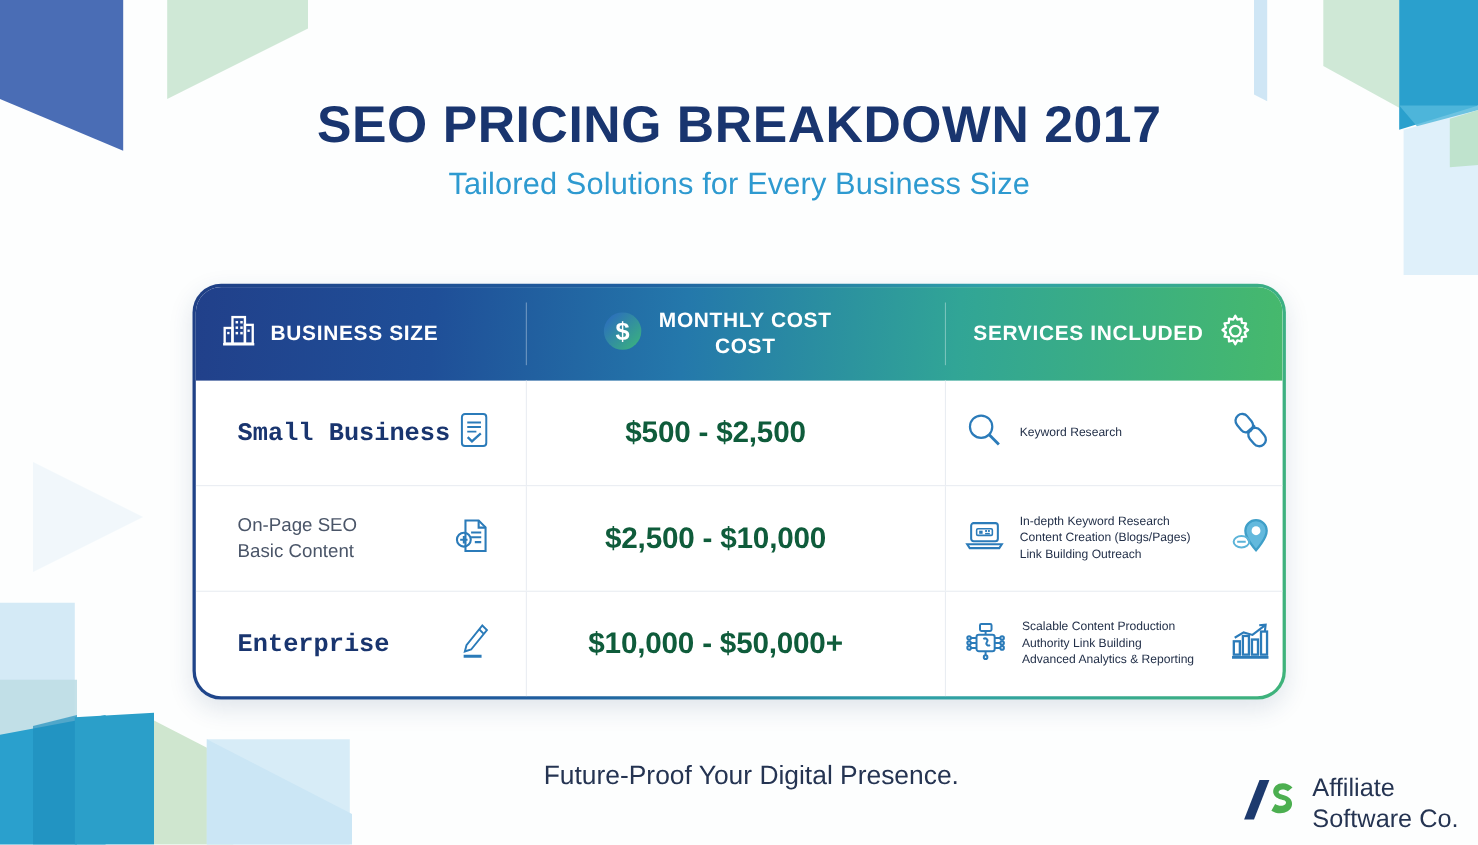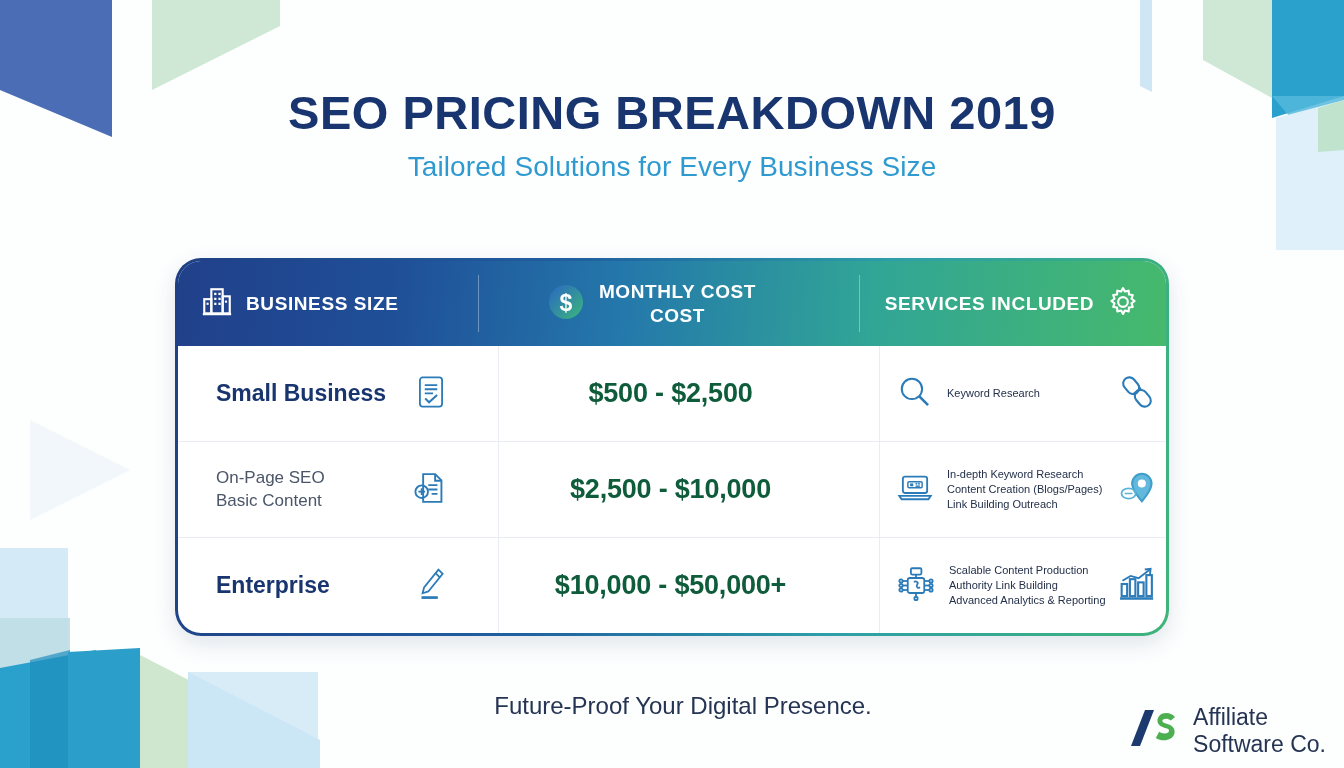--- a/index.html
+++ b/index.html
@@ -116,30 +116,31 @@
   
   .cell-size {
     justify-content: space-between;
     padding: 0 30px 0 38px;
   }
   .size-label-strong {
     font-size: 23px;
     font-weight: bold;
     color: #19356f;
     white-space: nowrap;
+    font-family: Liberation Mono, monospace;
   }
   .size-label-multi {
     font-size: 17px;
     font-weight: normal;
     color: #4a5568;
     line-height: 1.35;
   }
 
   
-  .cell-cost { justify-content: center; margin-left: 20px; }
+  .cell-cost { justify-content: center; }
   .cost-text {
     font-size: 27px;
     font-weight: bold;
     color: #0f5c3b;
     white-space: nowrap;
     letter-spacing: -0.2px;
   }
 
   
   .cell-services {
@@ -208,21 +209,21 @@
     <polygon points="30,660 70,650 70,768 30,768" fill="#1f8fbe" opacity="0.7"></polygon>
     <polygon points="68,652 140,648 140,768 68,768" fill="#2b9fc9"></polygon>
     <polygon points="140,655 212,692 212,768 140,768" fill="#cfe6cf"></polygon>
     <polygon points="188,672 318,672 318,768 188,768" fill="#d7ecf7"></polygon>
     <polygon points="188,672 320,740 320,768 188,768" fill="#cbe6f5"></polygon>
 
     <polygon points="30,420 130,470 30,520" fill="#eef5fa" opacity="0.8"></polygon>
   </svg>
 
   <div class="title-wrap">
-    <h1 class="main-title">SEO PRICING BREAKDOWN 2019</h1>
+    <h1 class="main-title">SEO PRICING BREAKDOWN 2017</h1>
     <p class="sub-title">Tailored Solutions for Every Business Size</p>
   </div>
 
   <div class="card">
     <div class="card-inner">
 
       <div class="thead">
 
         <div class="th col-1">
           <span>

